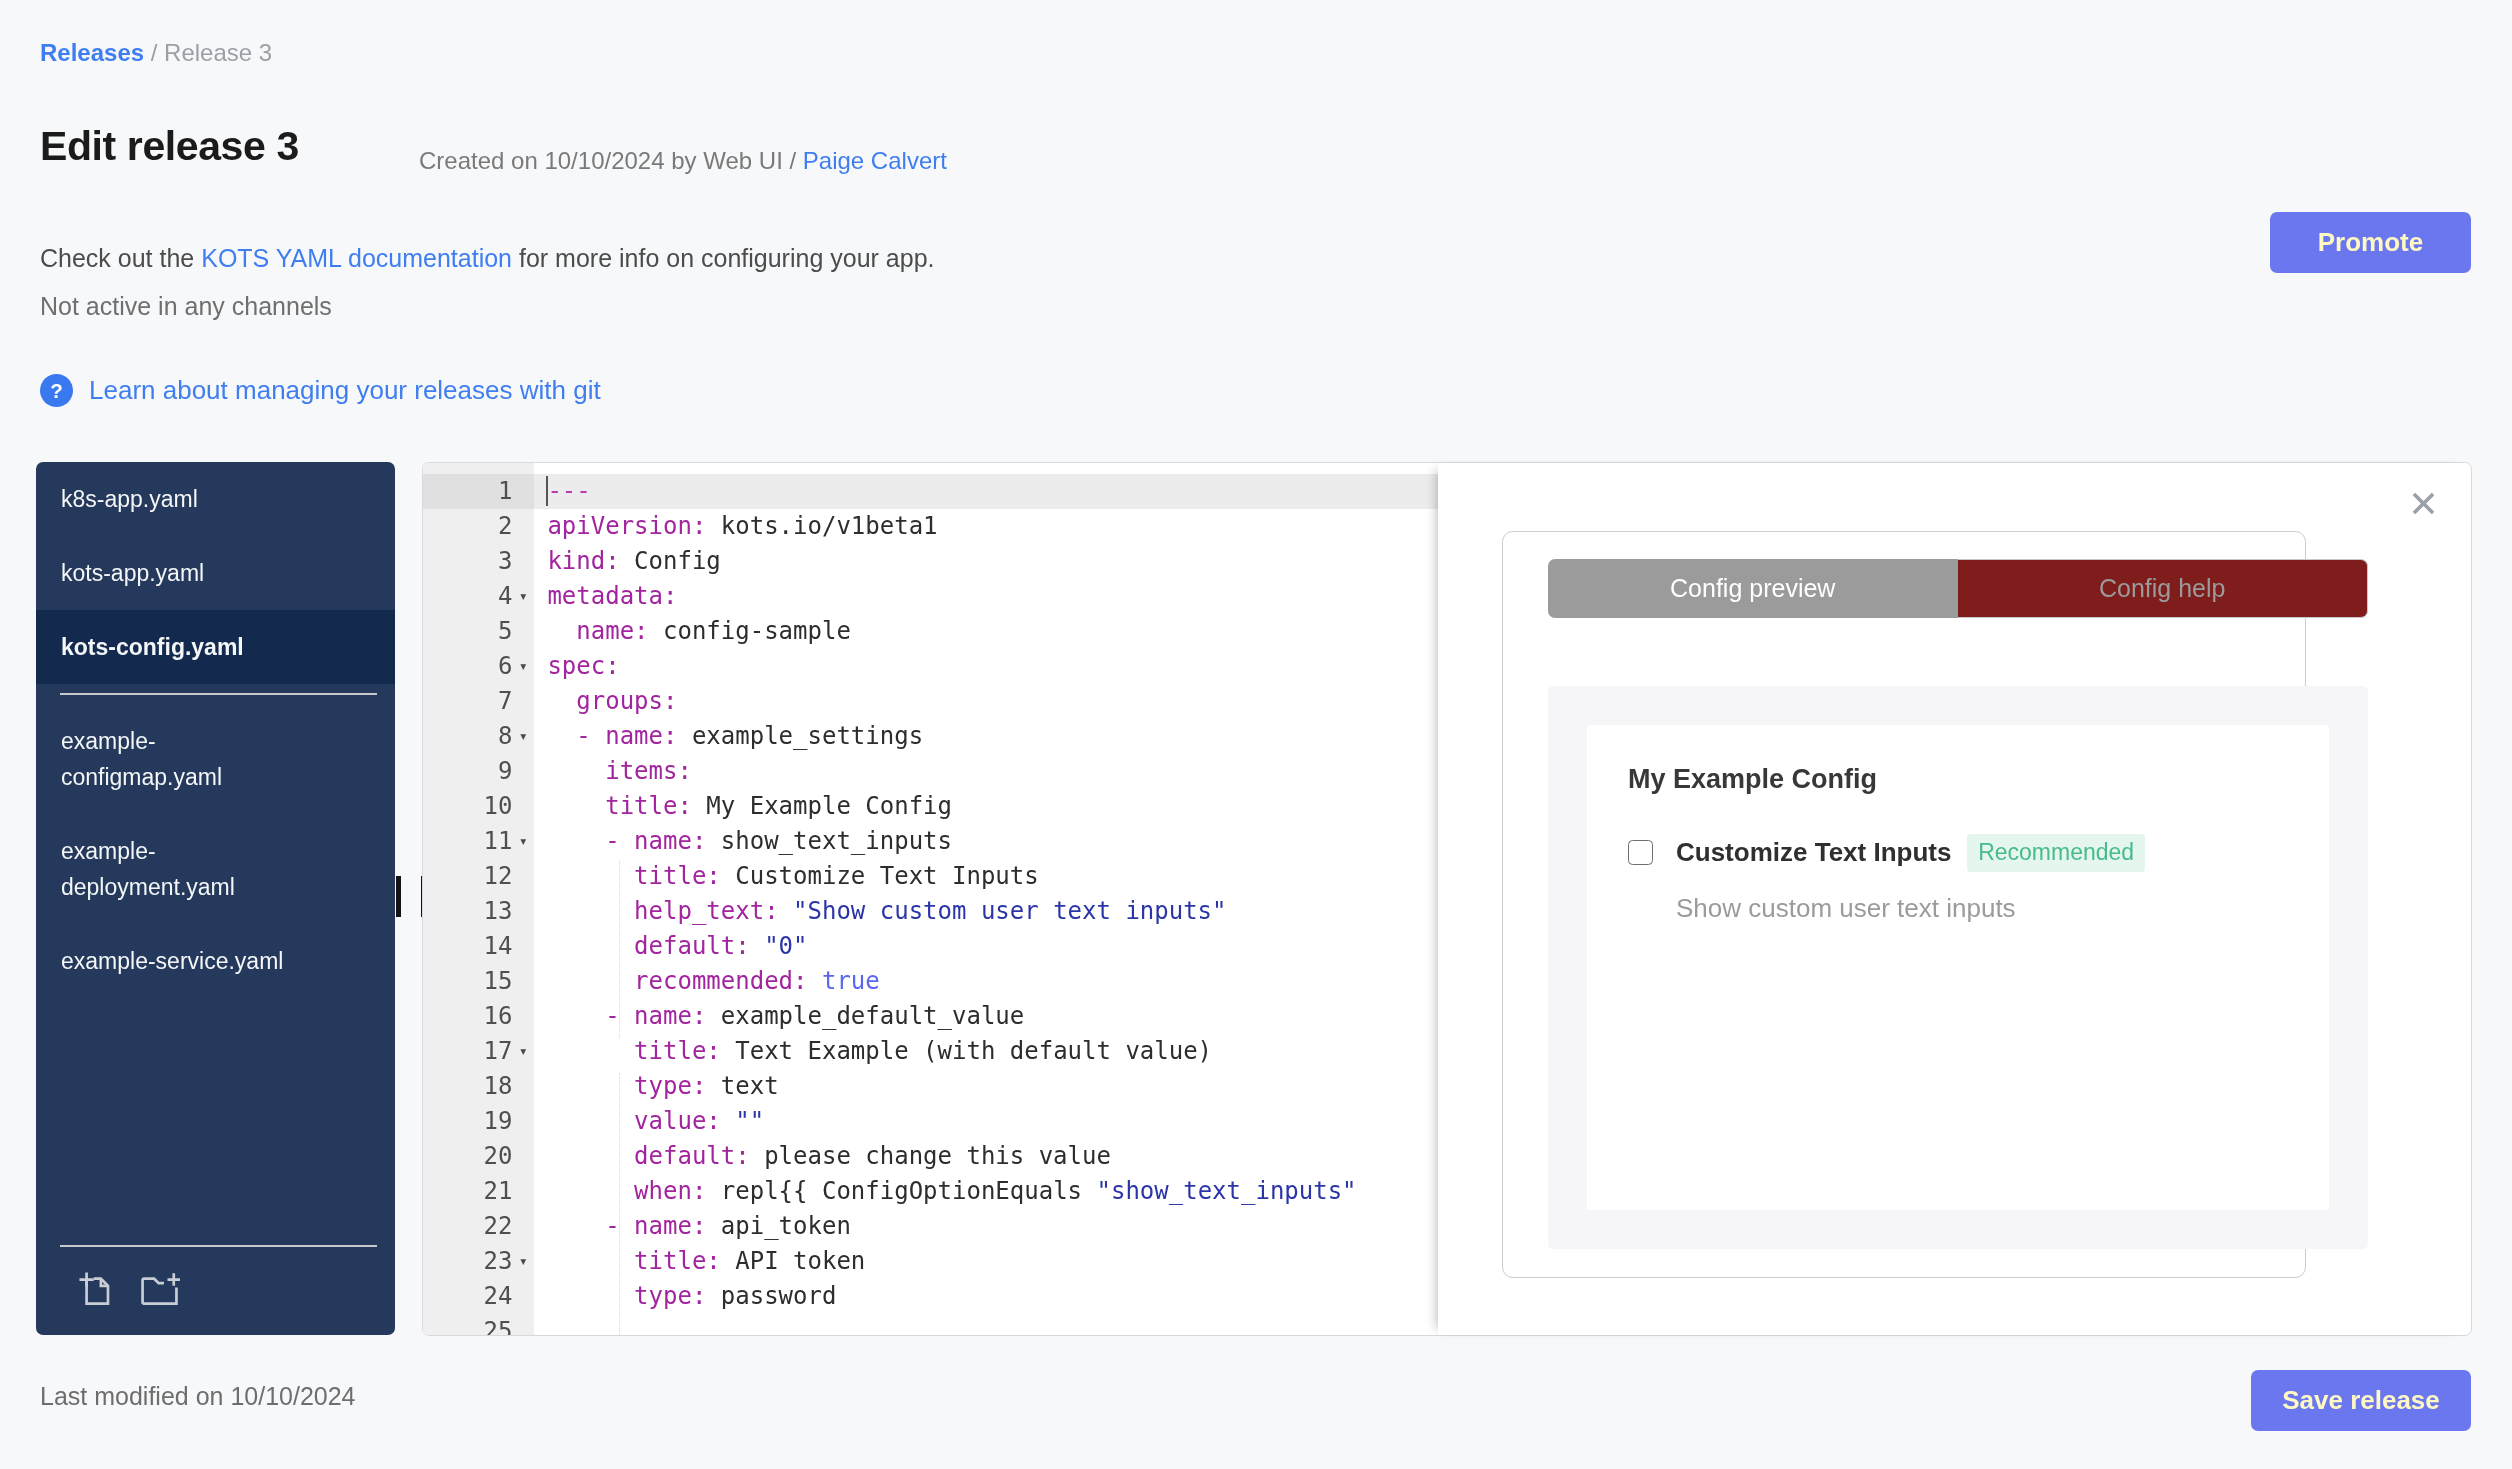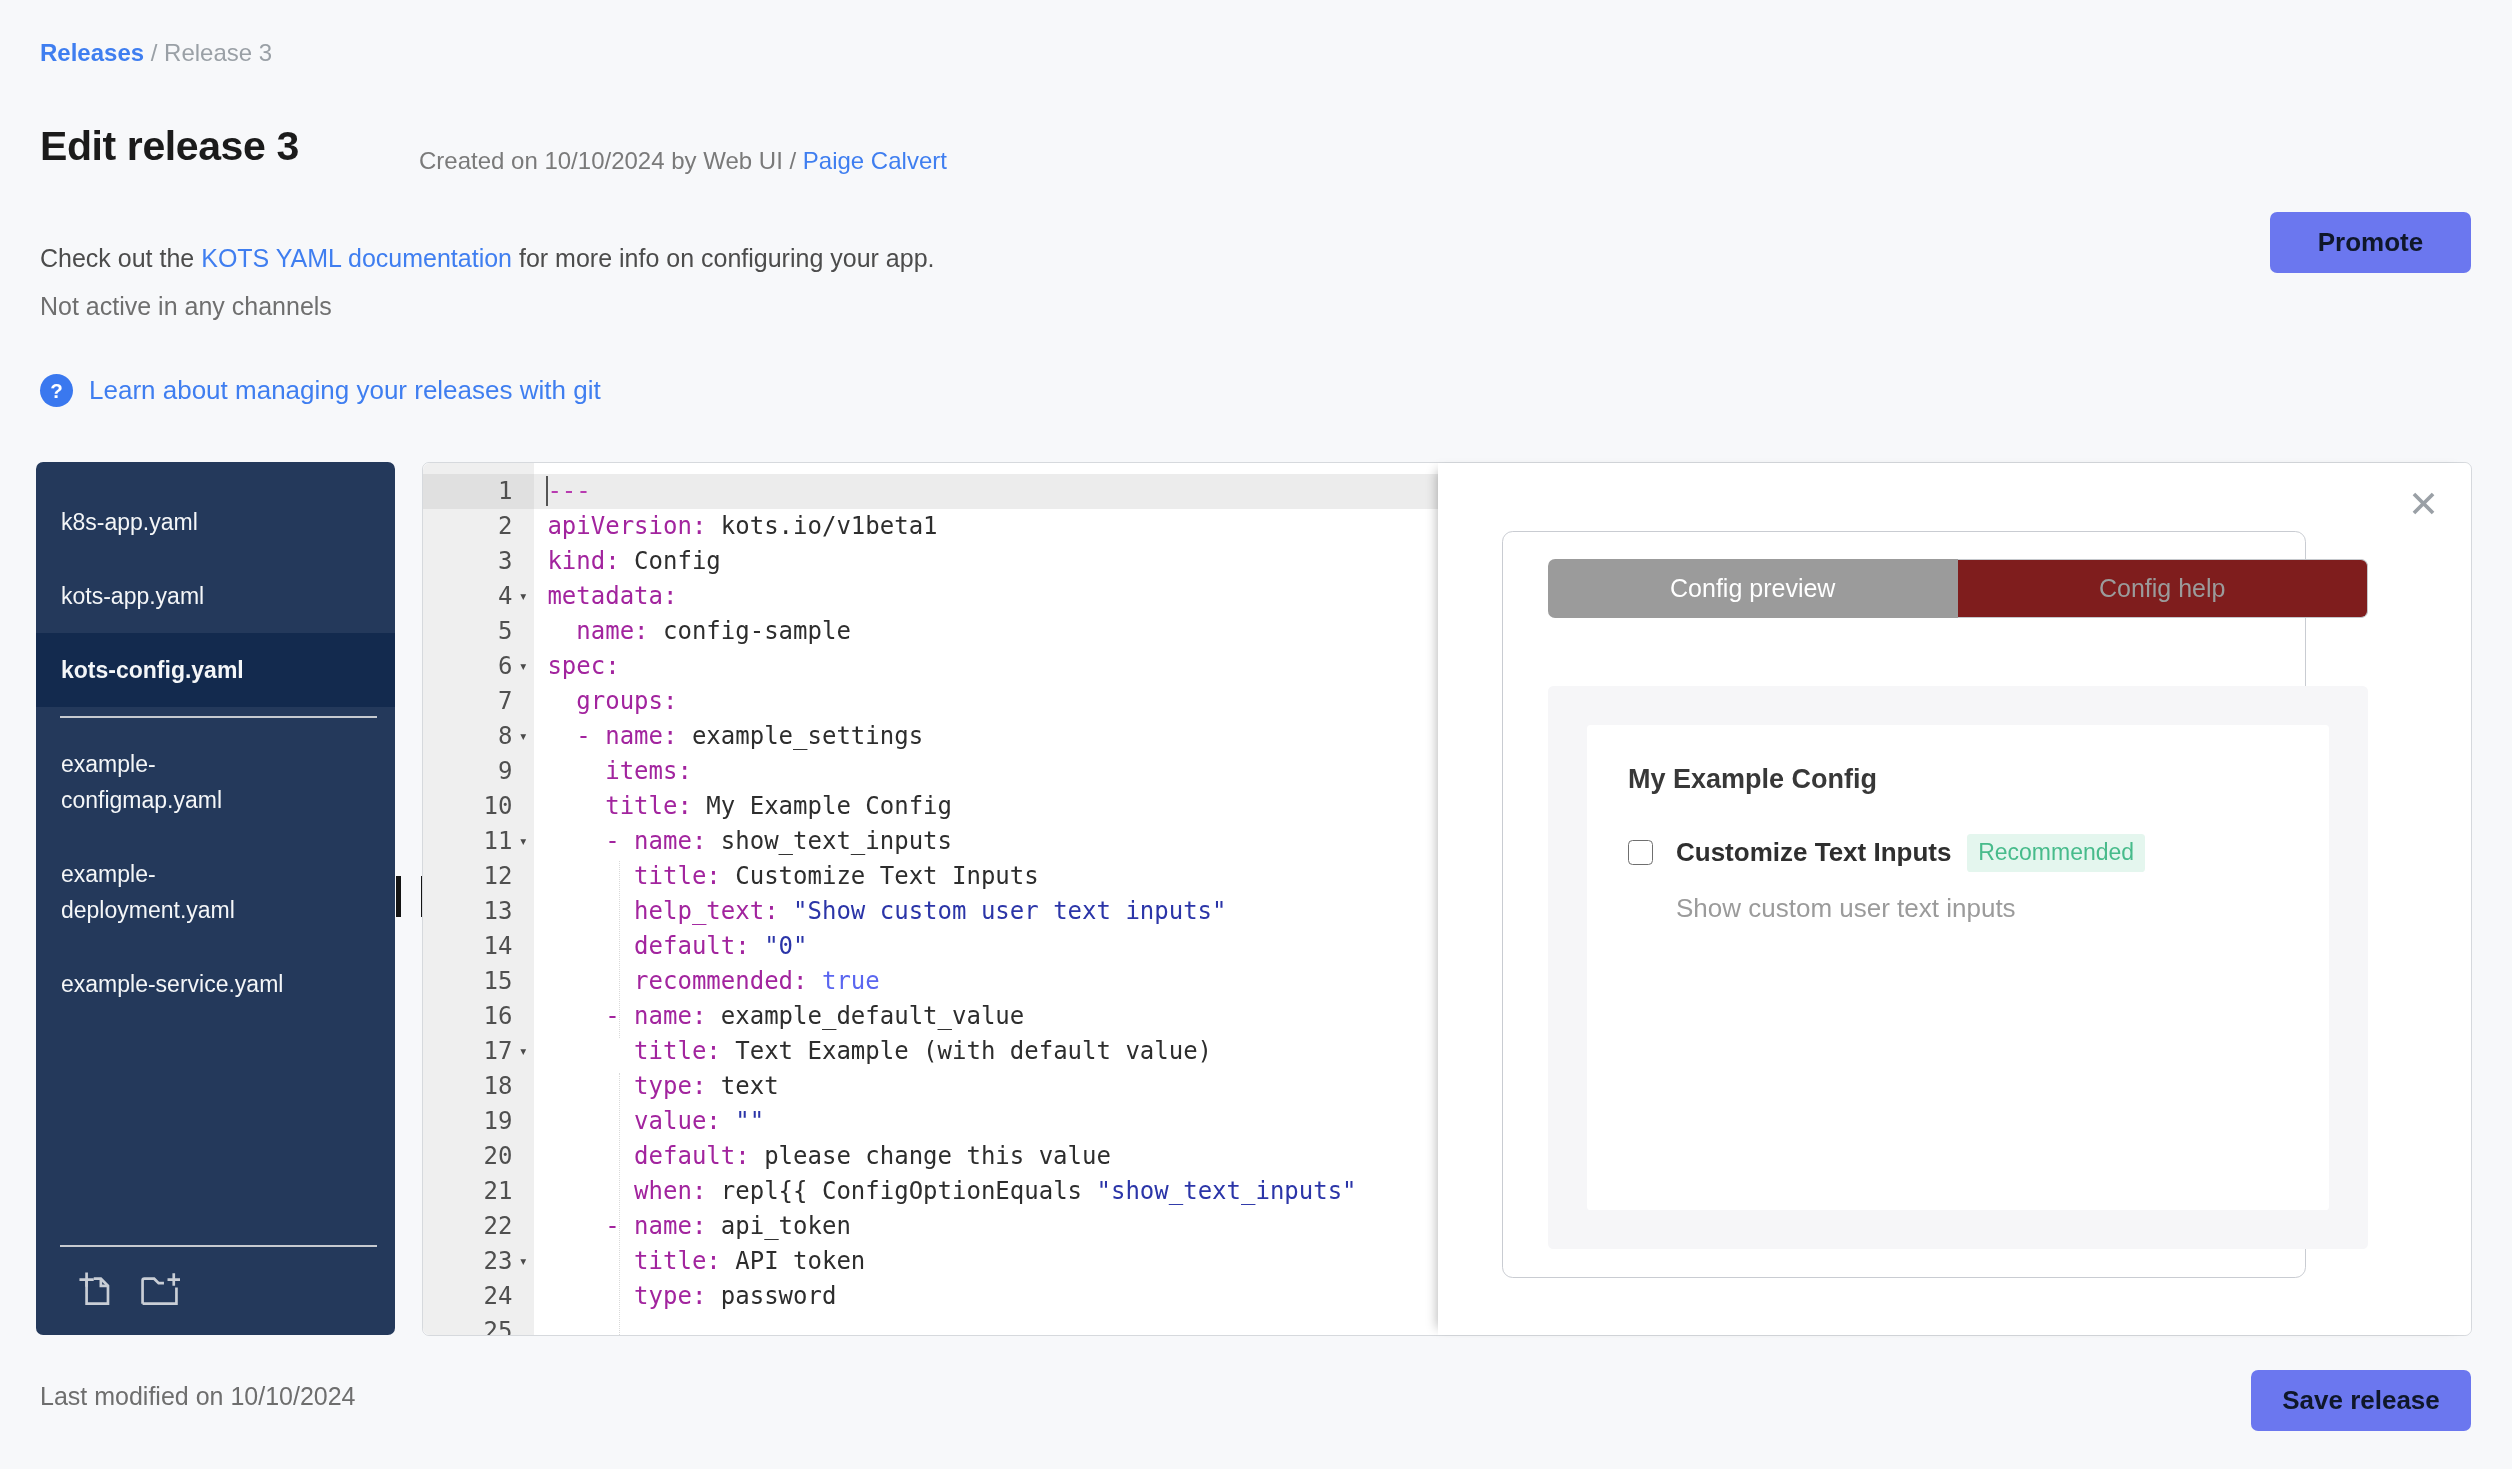--- a/index.html
+++ b/index.html
@@ -20,27 +20,27 @@
   .page-title{left:40px;top:123px;font-size:41px;font-weight:800;color:#1b1b1b;letter-spacing:-0.4px}
   .created{left:419px;top:147px;font-size:24px;color:#7a7a7a}
   .created .author{color:var(--link);cursor:pointer}
   .docs-row{left:40px;top:244px;font-size:25px;color:#4c4c4c}
   .docs-row .doc-link{color:var(--link);cursor:pointer}
   .status-line{left:40px;top:292px;font-size:25px;color:#6f6f6f}
   .help-row{left:40px;top:374px;display:flex;align-items:center;gap:16px}
   .q-icon{width:33px;height:33px;border-radius:50%;background:#3a78ef;color:#fff;font-size:20.5px;font-weight:700;display:flex;align-items:center;justify-content:center}
   .git-link{font-size:26px;color:var(--link);cursor:pointer}
 
-  .btn{background:var(--accent);color:#0f172a;font-weight:700;border:none;border-radius:7.1px;display:flex;align-items:center;justify-content:center;cursor:pointer;font-family:"Liberation Sans",sans-serif}
+  .btn{background:var(--accent);color:#fef9c3;font-weight:700;border:none;border-radius:7.1px;display:flex;align-items:center;justify-content:center;cursor:pointer;font-family:"Liberation Sans",sans-serif}
   .promote-btn{right:41px;top:212px;width:201px;height:61px;font-size:26px}
   .save-btn{right:41px;top:1370px;width:220px;height:61px;font-size:26px}
 
   
   .sidebar{left:36px;top:462px;width:359px;height:873px;background:var(--sidebar-bg);border-radius:7.1px;color:#fff;overflow:hidden}
-  .file-list{padding-top:23px}
+  .file-list{}
   .file-item{padding:19px 25px;font-size:23px;line-height:36px;cursor:pointer;color:#f4f6f8}
   .file-item.sel{background:var(--sidebar-sel);font-weight:700}
   .sb-divider{height:1.8px;background:#c6cad0;margin:9px 18px 9px 24px}
   .sb-bottom{position:absolute;left:0;right:0;bottom:0;padding:0 0 23px 0}
   .sb-bottom .sb-divider{margin-bottom:21.4px}
   .sb-icons{display:flex;gap:21.4px;padding-left:39px}
   .sb-icons svg{cursor:pointer}
 
   
   .drag-handle{top:876px;width:30px;height:41px;display:flex;justify-content:space-between;cursor:col-resize}

